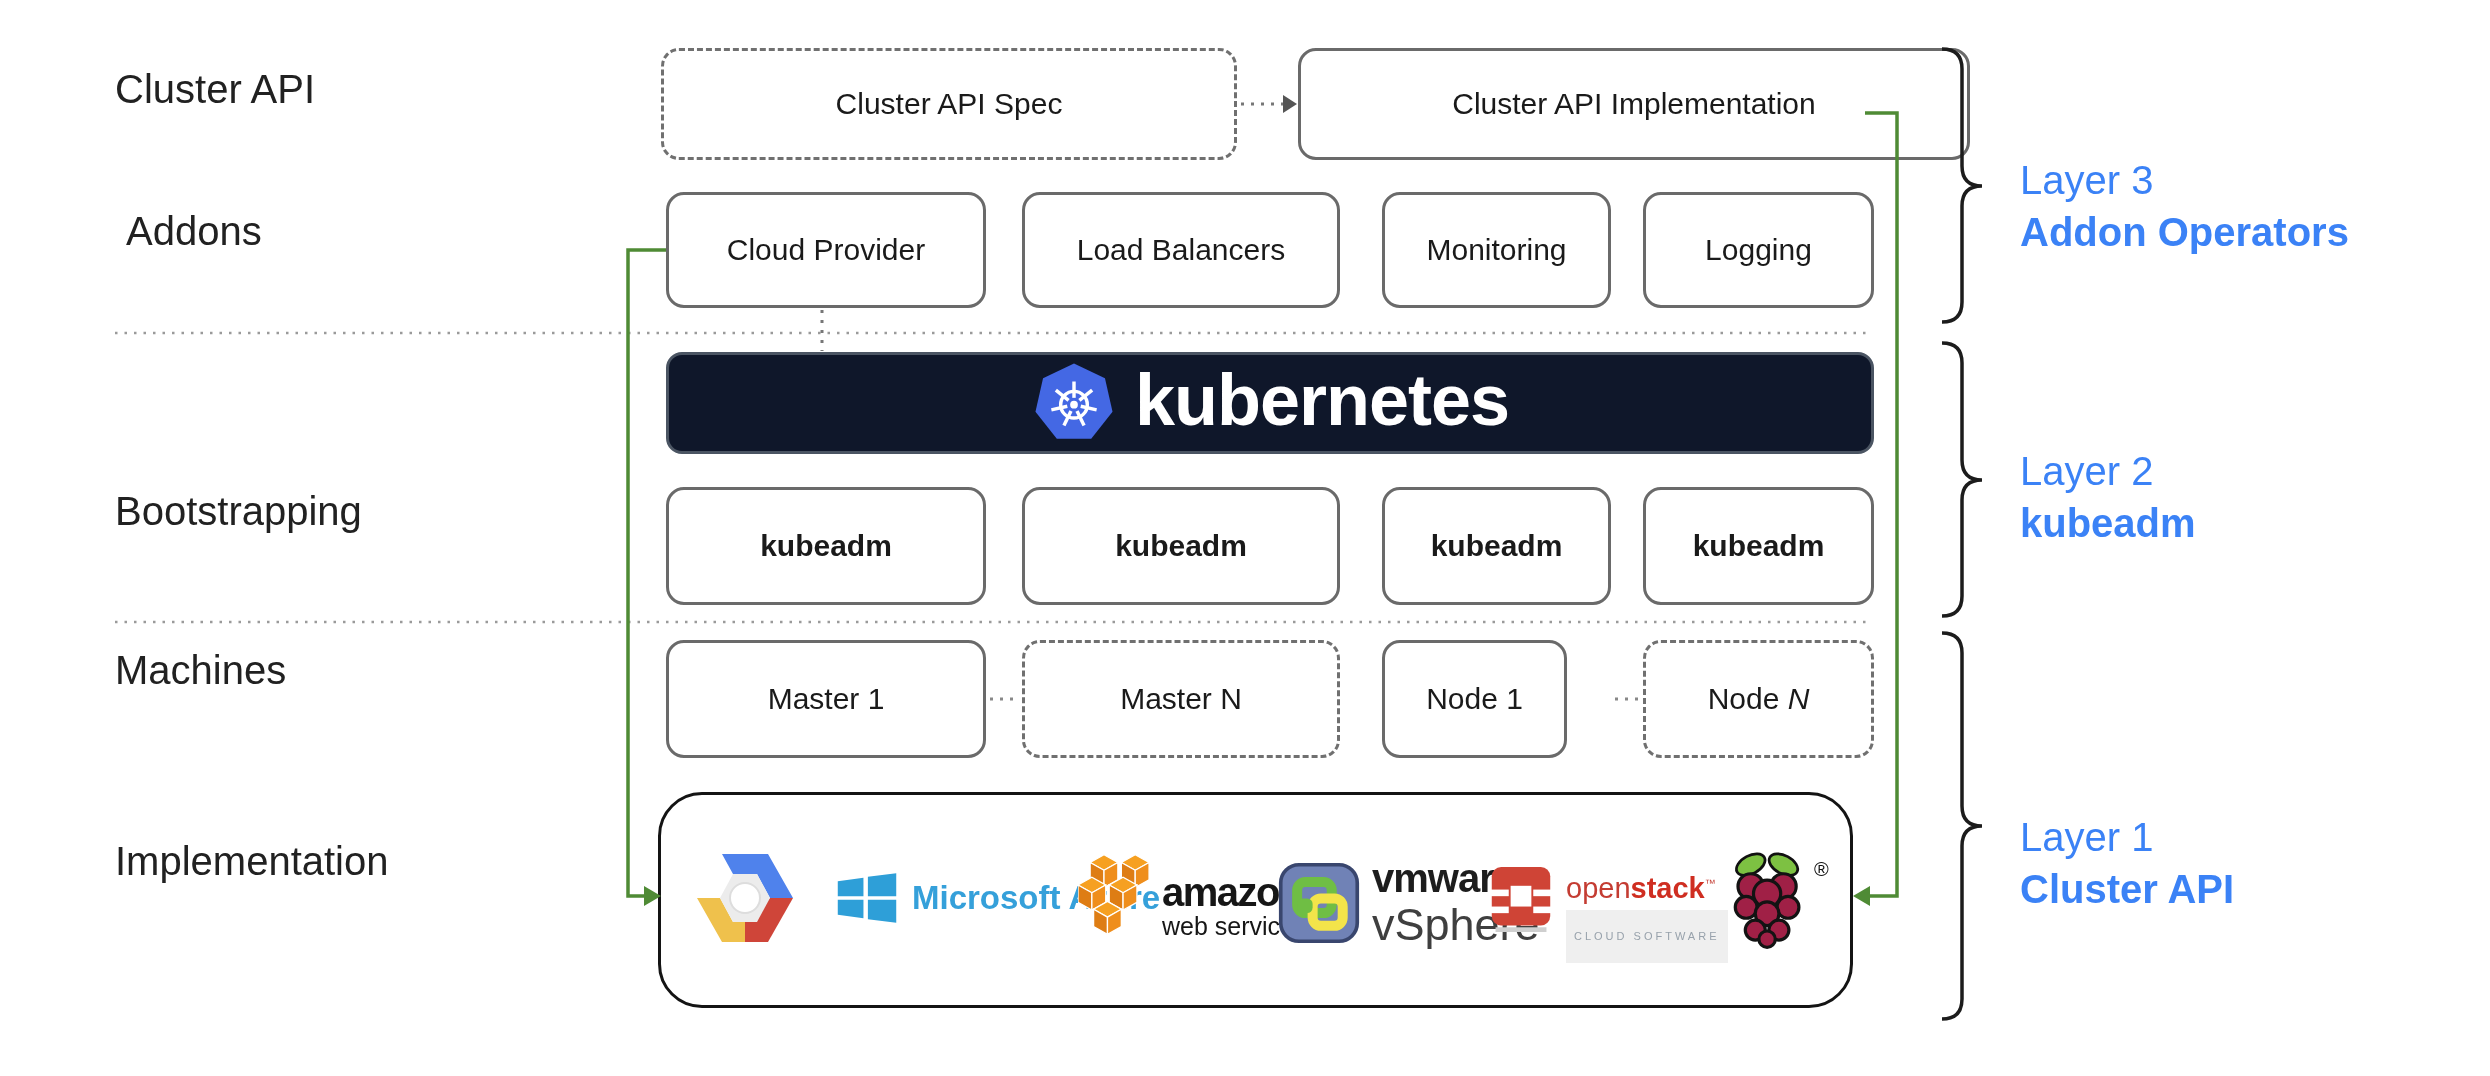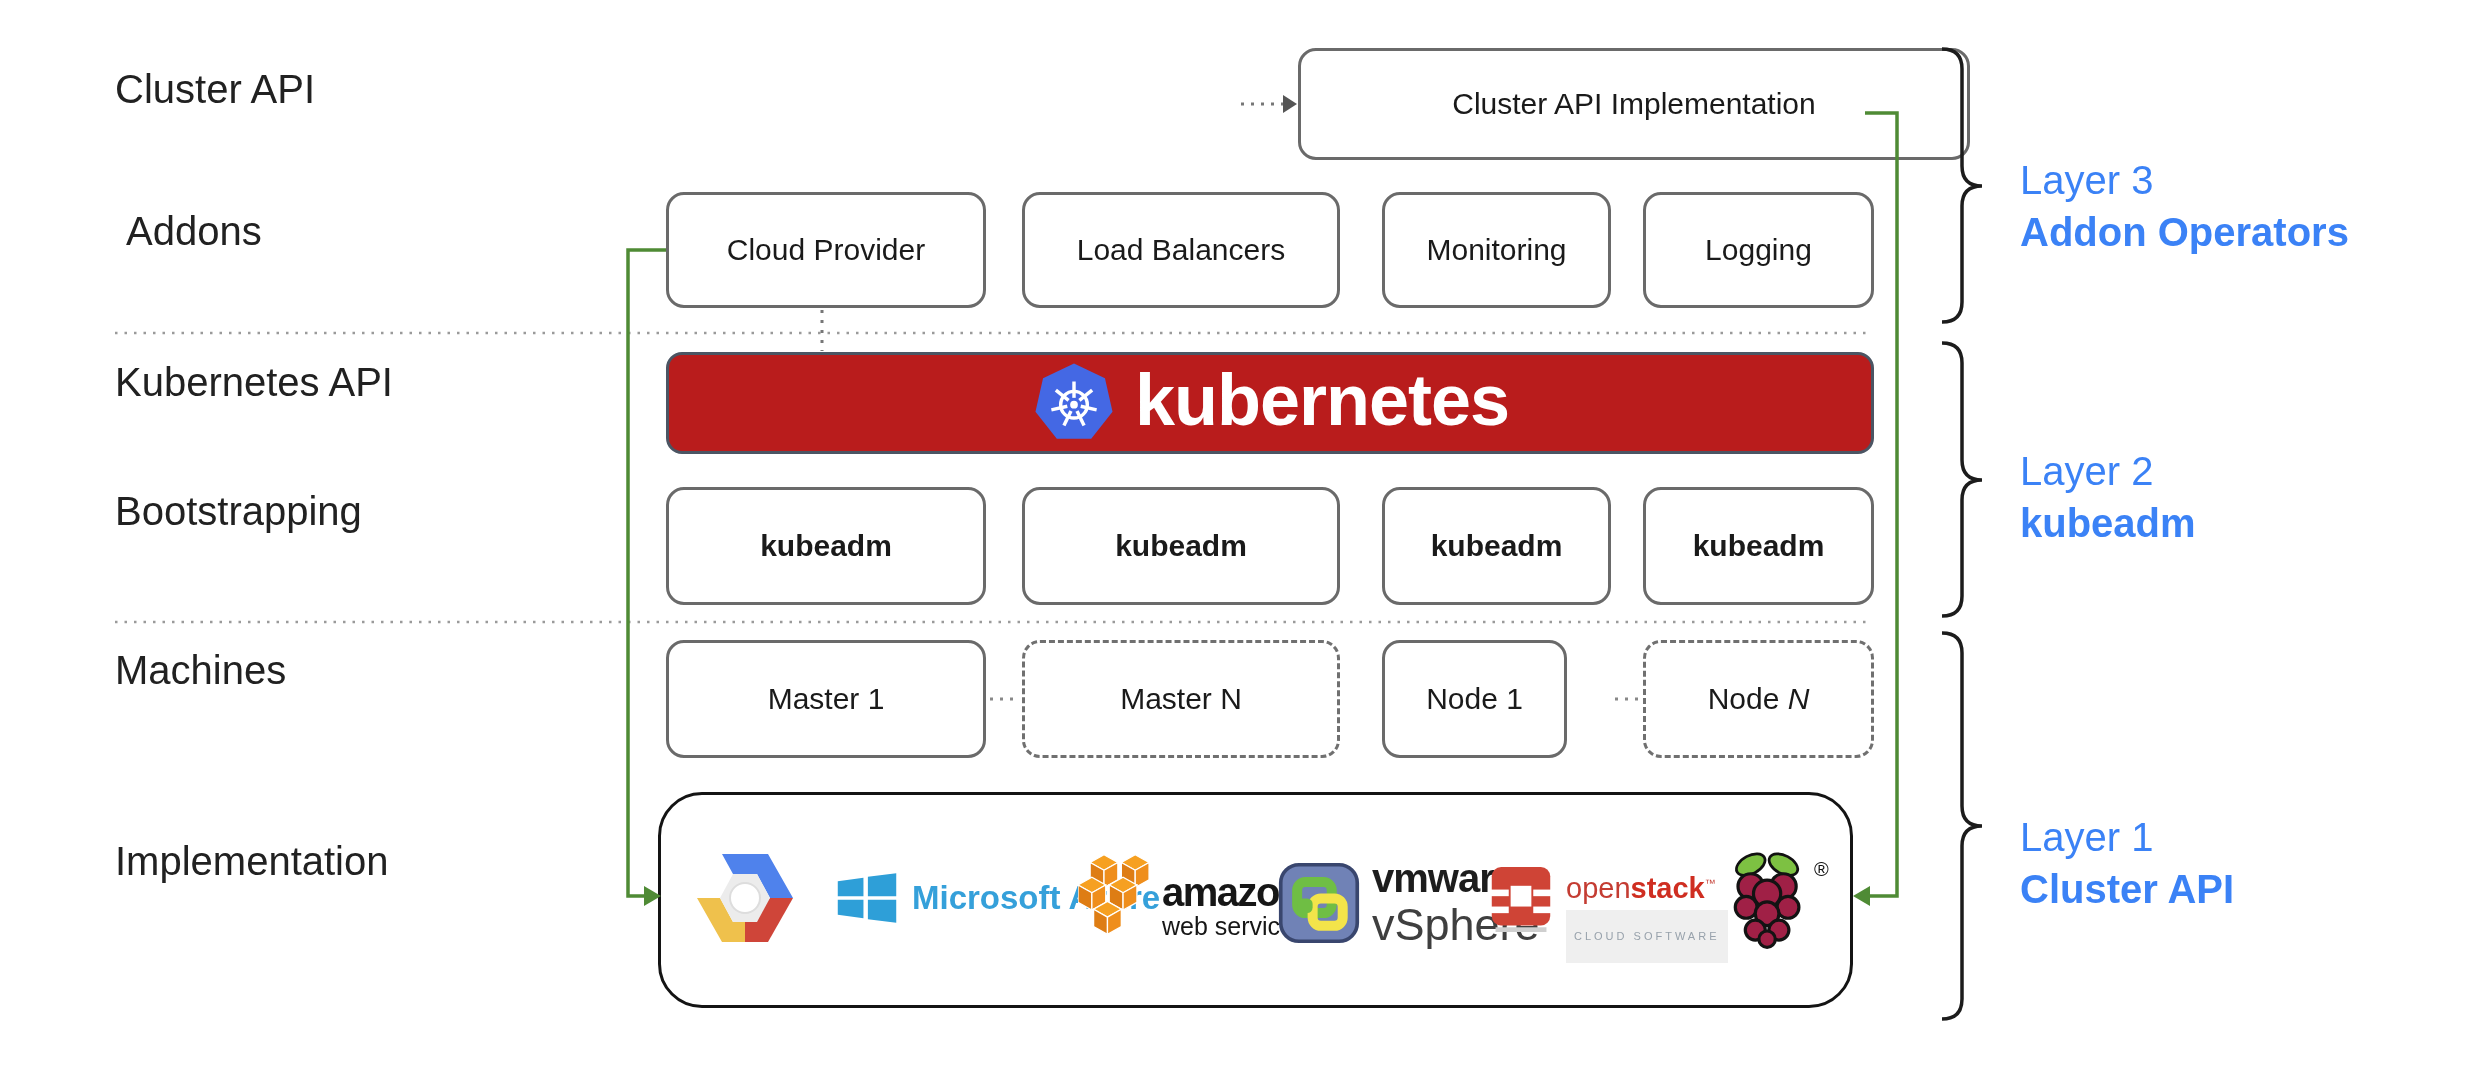--- a/index.html
+++ b/index.html
@@ -3,21 +3,21 @@
 <meta charset="utf-8">
 <style>
   html,body{margin:0;padding:0;background:#ffffff;}
   body{font-family:"Liberation Sans", sans-serif;}
   .canvas{position:relative;width:2490px;height:1076px;background:#fff;overflow:hidden;}
   .lbl{position:absolute;font-size:40px;color:#212121;white-space:nowrap;}
   .box{position:absolute;box-sizing:border-box;background:#fff;border:3px solid #6a6a6a;border-radius:18px;
        display:flex;align-items:center;justify-content:center;font-size:30px;color:#1a1a1a;white-space:nowrap;}
   .box.dashed{border-style:dashed;border-color:#707070;}
   .box.bold{font-weight:bold;}
-  .k8s-banner{position:absolute;left:666px;top:352px;width:1208px;height:102px;background:#b91c1c;
+  .k8s-banner{position:absolute;left:666px;top:352px;width:1208px;height:102px;background:#0f172a;
        border:3px solid #4b5563;border-radius:16px;box-sizing:border-box;
        display:flex;align-items:center;justify-content:center;gap:18px;}
   .k8s-word{font-size:72px;font-weight:bold;color:#ffffff;letter-spacing:-1px;line-height:1;padding-bottom:6px;}
   .infra-box{position:absolute;left:658px;top:792px;width:1195px;height:216px;box-sizing:border-box;
        border:3px solid #141414;border-radius:44px;background:#fff;}
   .layerlbl{position:absolute;font-size:40px;line-height:52px;color:#3b82f6;white-space:nowrap;}
   .layerlbl .bold2{font-weight:bold;}
   .logo-item{position:absolute;display:flex;align-items:center;}
   .azure-text{font-size:33px;font-weight:bold;color:#35a0da;white-space:nowrap;}
   .aws-text{display:flex;flex-direction:column;line-height:1;}
@@ -35,25 +35,27 @@
   .rpi-reg{position:absolute;font-size:20px;color:#111;}
   svg{display:block;}
 </style>
 </head>
 <body>
 
 <div class="canvas">
 
   <div class="lbl" style="left:115px;top:67px;">Cluster API</div>
   <div class="lbl" style="left:126px;top:209px;">Addons</div>
-  <div class="lbl" style="left:115px;top:360px;">Kubernetes API</div>
   <div class="lbl" style="left:115px;top:489px;">Bootstrapping</div>
   <div class="lbl" style="left:115px;top:648px;">Machines</div>
   <div class="lbl" style="left:115px;top:839px;">Implementation</div>
 
+  <div class="box dashed" style="left:661px;top:48px;width:576px;height:112px;">
+    <span>Cluster API Spec</span>
+  </div>
   <div class="box" style="left:1298px;top:48px;width:672px;height:112px;">
     <span>Cluster API Implementation</span>
   </div>
 
   <div class="box" style="left:666px;top:192px;width:320px;height:116px;">
     <span>Cloud Provider</span>
   </div>
   <div class="box" style="left:1022px;top:192px;width:318px;height:116px;">
     <span>Load Balancers</span>
   </div>

